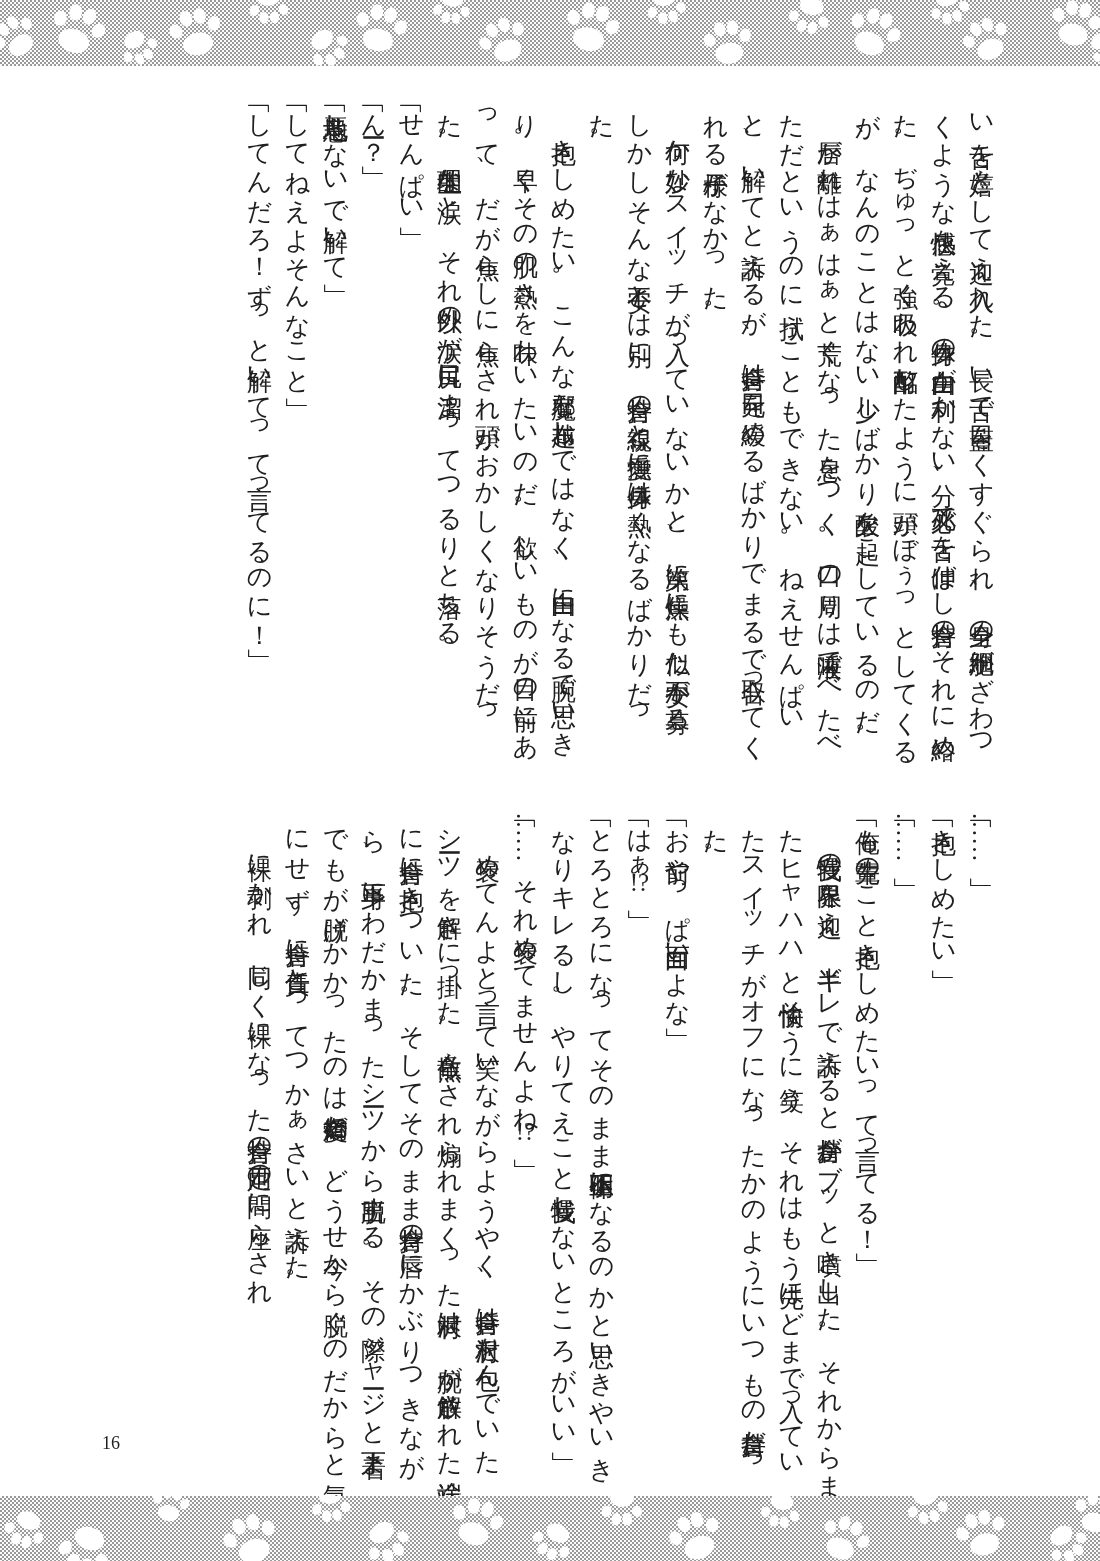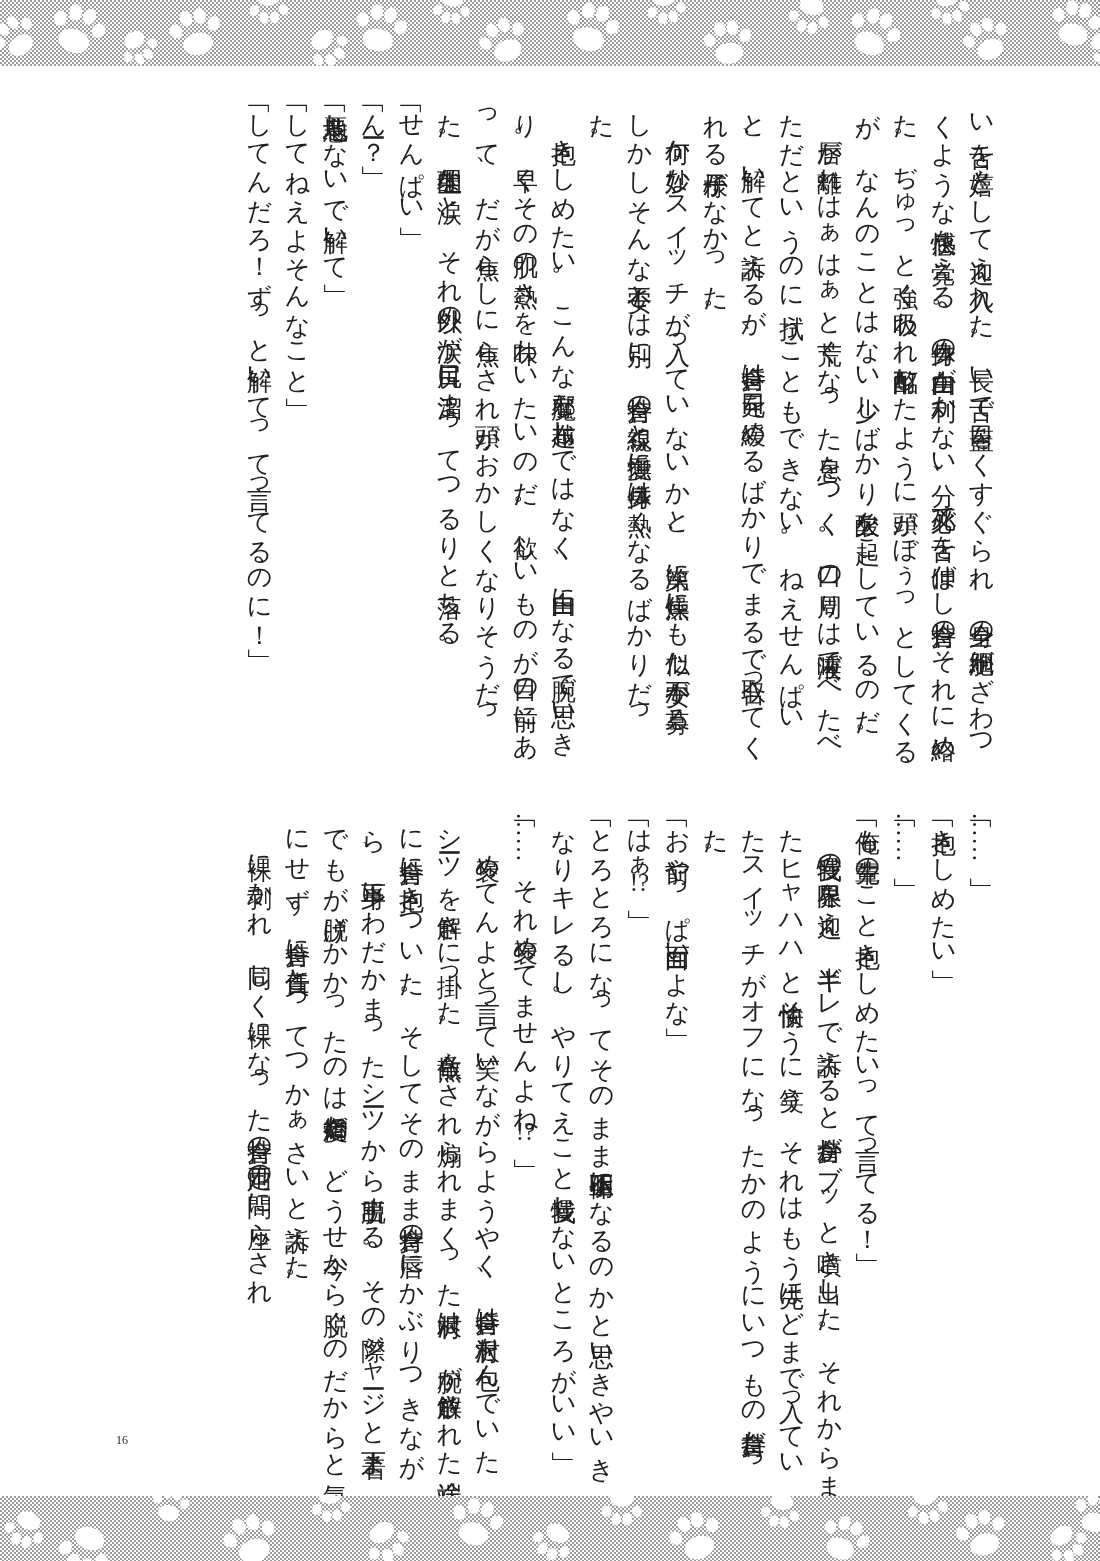--- a/index.html
+++ b/index.html
@@ -40,23 +40,23 @@
     color: var(--text-color, #1f1f1f);
   }
   #top-block { top: 97px; }
   #bottom-block { top: 812px; }
   .vtext p { margin: 0; padding: 0; }
   .vtext p.indent { text-indent: 1em; }
   .tcy { text-combine-upright: all; -webkit-text-combine: horizontal; }
 
   .page-num {
     position: absolute;
-    left: 116px;
+    left: 102px;
     top: 1433px;
-    font-size: 12px;
+    font-size: 18px;
     color: var(--text-color, #1f1f1f);
   }
 </style>
 </head>
 <body>
 
 <div class="page">
 
   <div class="band band-top" id="band-top">
       <svg viewBox="0 0 100 100" class="paw" style="left: -8px; top: 14px; width: 48px; height: 48px; transform: rotate(-35deg);">

